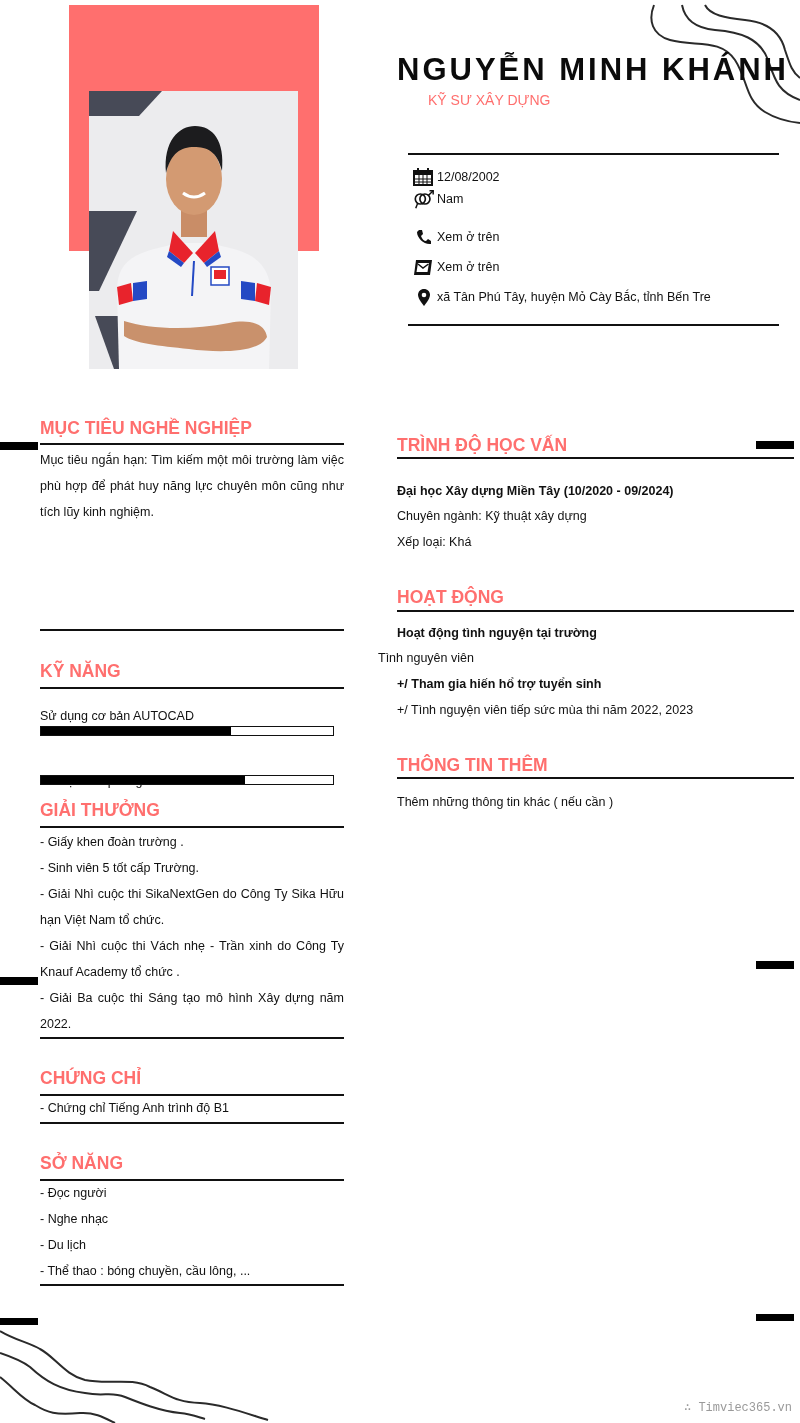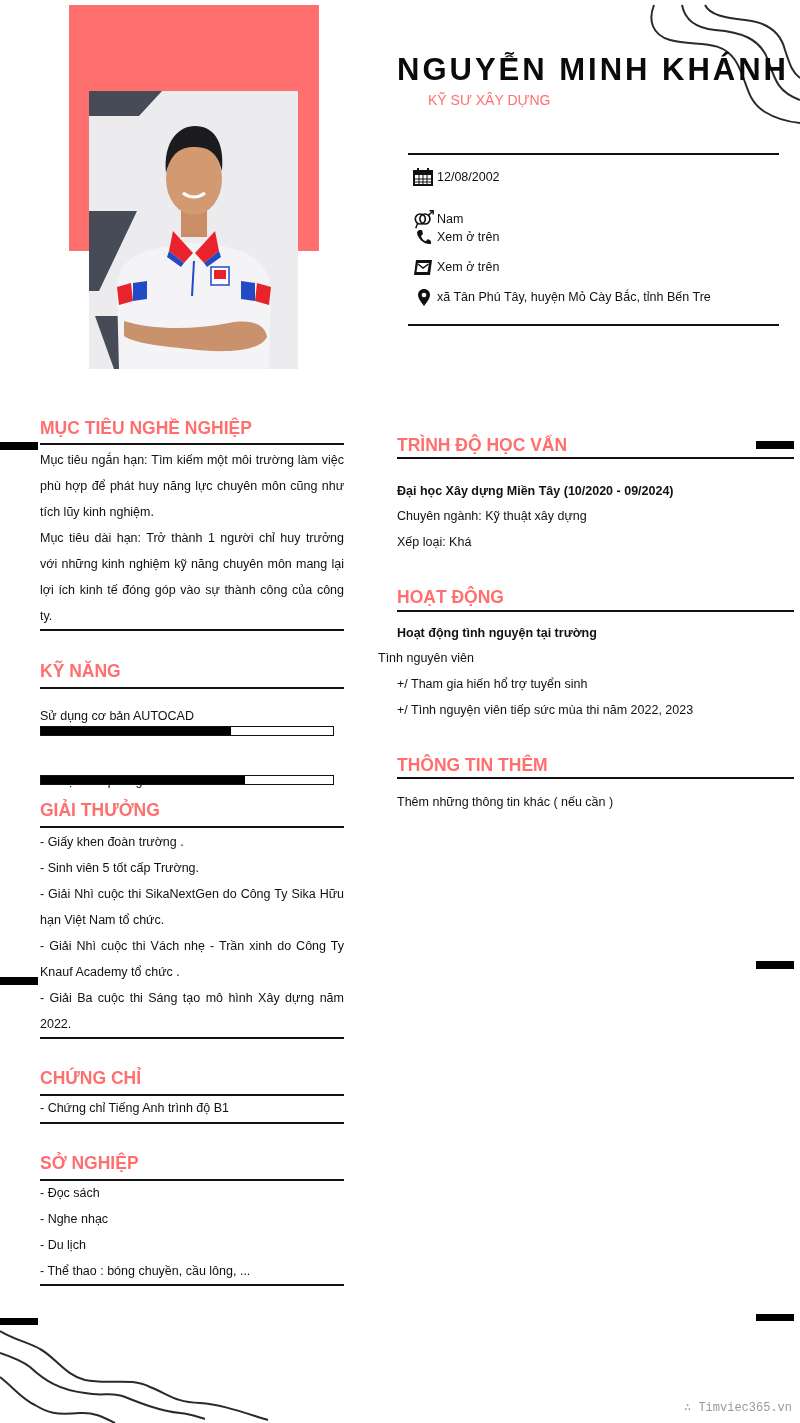--- a/index.html
+++ b/index.html
@@ -95,21 +95,21 @@
           <line x1="1" y1="14" x2="19" y2="14"></line>
           <line x1="6" y1="7" x2="6" y2="17"></line>
           <line x1="10" y1="7" x2="10" y2="17"></line>
           <line x1="14" y1="7" x2="14" y2="17"></line>
         </g>
       </svg>
   </span>
   <span>12/08/2002</span>
 </div>
 
-<div class="abs info-row" style="top:208px;justify-content:space-between;">
+<div class="abs info-row" style="top:188px;justify-content:space-between;">
   <span class="ic">
     <svg width="24" height="20" viewBox="0 0 24 20">
         <circle cx="8" cy="10" r="5.5" fill="none" stroke="#111" stroke-width="1.8"></circle>
         <circle cx="13" cy="10" r="5.5" fill="none" stroke="#111" stroke-width="1.8"></circle>
         <line x1="5" y1="15" x2="3" y2="20" stroke="#111" stroke-width="1.6"></line>
         <line x1="17" y1="6" x2="22" y2="1" stroke="#111" stroke-width="1.6"></line>
         <polyline points="18,1 22,1 22,5" fill="none" stroke="#111" stroke-width="1.6"></polyline>
       </svg>
   </span>
   <span>Nam</span>
@@ -152,21 +152,20 @@
 <div class="abs deco-bar" style="left:0;top:1318px;width:38px;height:7px;"></div>
 
 <div class="abs deco-bar" style="left:756px;top:441px;width:38px;"></div>
 <div class="abs deco-bar" style="left:756px;top:961px;width:38px;"></div>
 <div class="abs deco-bar" style="left:756px;top:1314px;width:38px;height:7px;"></div>
 
 <div class="abs sec-title" style="left:40px;top:418px;">MỤC TIÊU NGHỀ NGHIỆP</div>
 <div class="abs rule" style="left:40px;top:443px;width:304px;"></div>
 <div class="abs" style="left:40px;top:447px;width:304px;">
   <p class="txt just">Mục tiêu ngắn hạn: Tìm kiếm một môi trường làm việc phù hợp để phát huy năng lực chuyên môn cũng như tích lũy kinh nghiệm.</p>
-  <p class="txt just">Mục tiêu dài hạn: Trở thành 1 người chỉ huy trưởng với những kinh nghiệm kỹ năng chuyên môn  mang lại lợi ích kinh tế đóng góp vào sự thành công của công ty.</p>
 </div>
 <div class="abs rule" style="left:40px;top:629px;width:304px;"></div>
 
 <div class="abs sec-title" style="left:40px;top:661px;">KỸ NĂNG</div>
 <div class="abs rule" style="left:40px;top:687px;width:304px;"></div>
 
 <div class="abs txt" style="left:40px;top:703px;line-height:26px;">Sử dụng cơ bản AUTOCAD</div>
 <div class="abs bar" style="top:726px;">
   <div class="fill" style="width:65%;"></div>
 </div>
@@ -185,41 +184,41 @@
   <p class="txt just">- Giải Nhì cuộc thi Vách nhẹ - Trần xinh  do Công Ty Knauf Academy tổ chức .</p>
   <p class="txt just">- Giải Ba cuộc thi Sáng tạo mô hình Xây dựng năm 2022.</p>
 </div>
 <div class="abs rule" style="left:40px;top:1037px;width:304px;"></div>
 
 <div class="abs sec-title" style="left:40px;top:1068px;">CHỨNG CHỈ</div>
 <div class="abs rule" style="left:40px;top:1094px;width:304px;"></div>
 <div class="abs txt" style="left:40px;top:1095px;">- Chứng chỉ Tiếng Anh trình độ B1</div>
 <div class="abs rule" style="left:40px;top:1122px;width:304px;"></div>
 
-<div class="abs sec-title" style="left:40px;top:1153px;">SỞ NGHIỆP</div>
+<div class="abs sec-title" style="left:40px;top:1153px;">SỞ NĂNG</div>
 <div class="abs rule" style="left:40px;top:1179px;width:304px;"></div>
 <div class="abs" style="left:40px;top:1180px;width:304px;">
-  <p class="txt">- Đọc sách</p>
+  <p class="txt">- Đọc người</p>
   <p class="txt">- Nghe nhạc</p>
   <p class="txt">- Du lịch</p>
   <p class="txt">- Thể thao : bóng chuyền, cầu lông, ...</p>
 </div>
 <div class="abs rule" style="left:40px;top:1284px;width:304px;"></div>
 
 <div class="abs sec-title" style="left:397px;top:435px;">TRÌNH ĐỘ HỌC VẤN</div>
 <div class="abs rule" style="left:397px;top:457px;width:397px;"></div>
 <div class="abs txt bold" style="left:397px;top:478px;white-space:nowrap;">Đại học Xây dựng Miền Tây (10/2020 - 09/2024)</div>
 <div class="abs txt" style="left:397px;top:503px;white-space:nowrap;">Chuyên ngành: Kỹ thuật xây dựng</div>
 <div class="abs txt" style="left:397px;top:529px;white-space:nowrap;">Xếp loại: Khá</div>
 
 <div class="abs sec-title" style="left:397px;top:587px;">HOẠT ĐỘNG</div>
 <div class="abs rule" style="left:397px;top:610px;width:397px;"></div>
 <div class="abs txt bold" style="left:397px;top:620px;white-space:nowrap;">Hoạt động tình nguyện tại trường</div>
 <div class="abs txt" style="left:378px;top:645px;white-space:nowrap;">Tình nguyên viên</div>
-<div class="abs txt" style="left:397px;top:671px;white-space:nowrap;">+/ Tham gia hiến hổ trợ tuyển sinh</div>
+<div class="abs txt" style="left:397px;top:671px;white-space:nowrap;font-weight:bold;">+/ Tham gia hiến hổ trợ tuyển sinh</div>
 <div class="abs txt" style="left:397px;top:697px;white-space:nowrap;">+/ Tình nguyện viên tiếp sức mùa thi năm 2022, 2023</div>
 
 <div class="abs sec-title" style="left:397px;top:755px;">THÔNG TIN THÊM</div>
 <div class="abs rule" style="left:397px;top:777px;width:397px;"></div>
 <div class="abs txt" style="left:397px;top:789px;white-space:nowrap;">Thêm những thông tin khác ( nếu cần )</div>
 
 <svg class="abs" style="left:0;top:1325px;" width="280" height="98" viewBox="0 0 280 98">
   <g fill="none" stroke="#2a2a2a" stroke-width="2">
     <path d="M0,6 C15,15 30,18 40,24 C55,32 65,50 85,55 C110,60 130,52 150,62 C170,70 175,77 200,78 C220,79 245,88 268,95"></path>
     <path d="M0,28 C15,33 22,36 30,42 C45,56 60,65 85,68 C105,72 110,66 125,72 C140,78 160,86 180,88 C190,89 195,91 205,94"></path>

